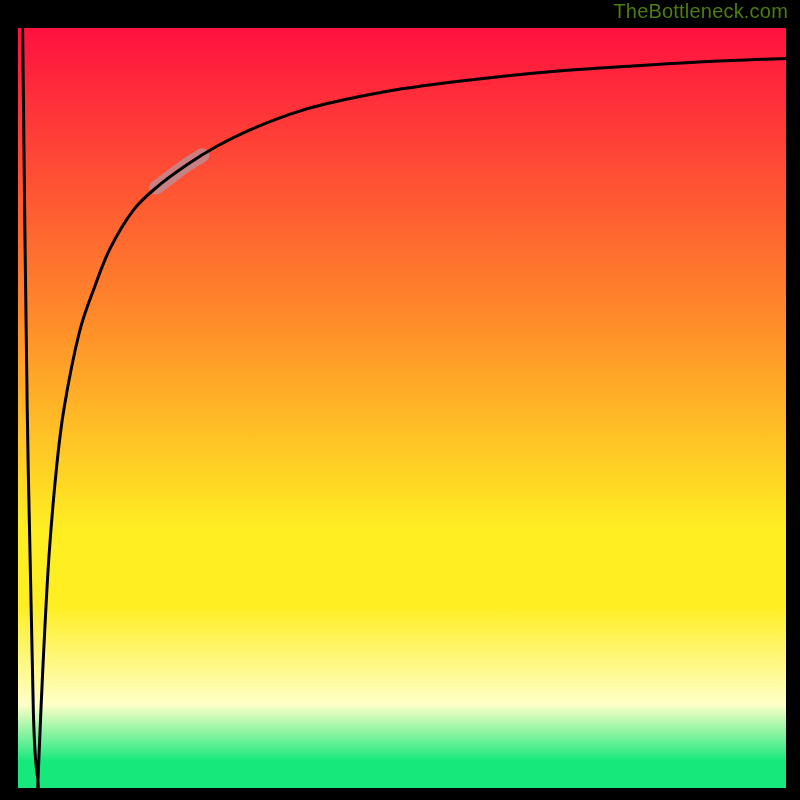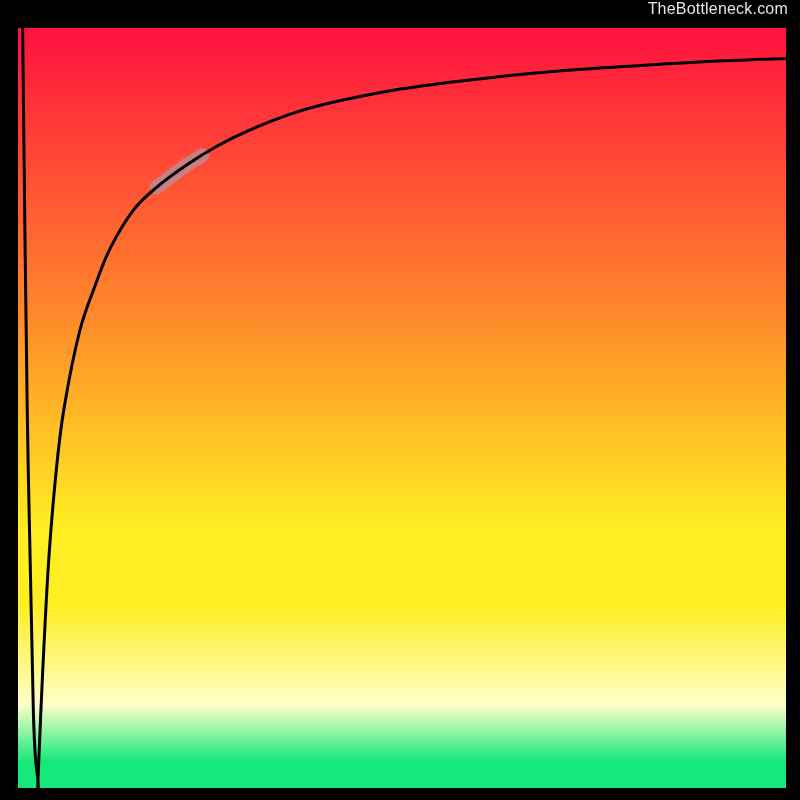--- a/index.html
+++ b/index.html
@@ -14,22 +14,22 @@
   .frame {
     position: relative;
     width: 800px;
     height: 800px;
     background: #000;
   }
   .watermark {
     position: absolute;
     top: 0px;
     right: 12px;
-    color: #e5e5e5;
-    font-size: 16px;
+    color: #4d7c0f;
+    font-size: 20px;
     font-weight: 500;
     letter-spacing: 0.2px;
     user-select: none;
   }
   .plot-area {
     position: absolute;
     left: 18px;
     top: 28px;
     width: 768px;
     height: 760px;

